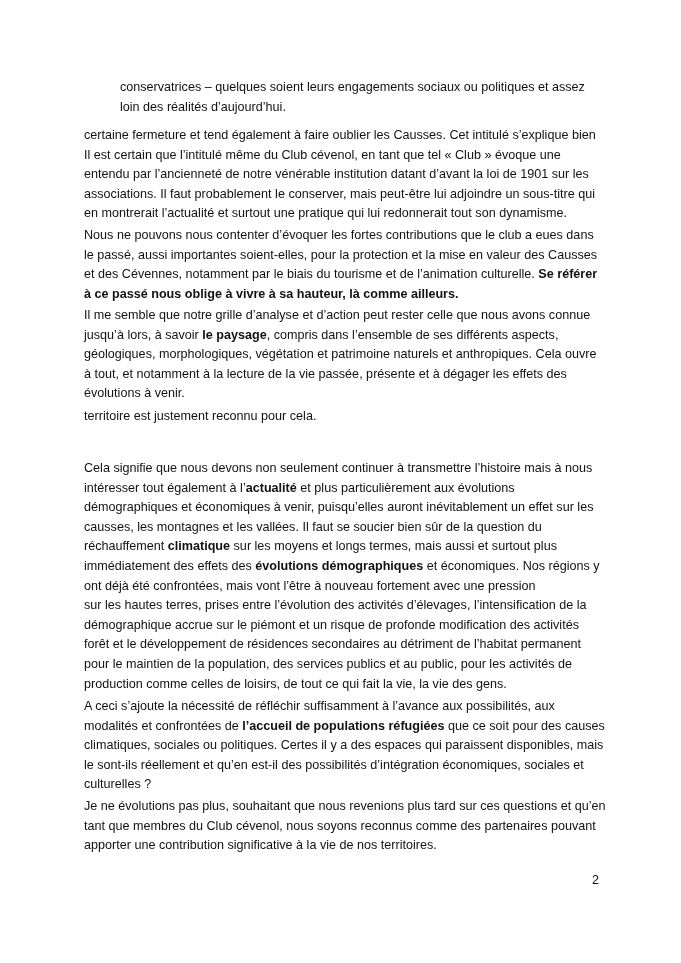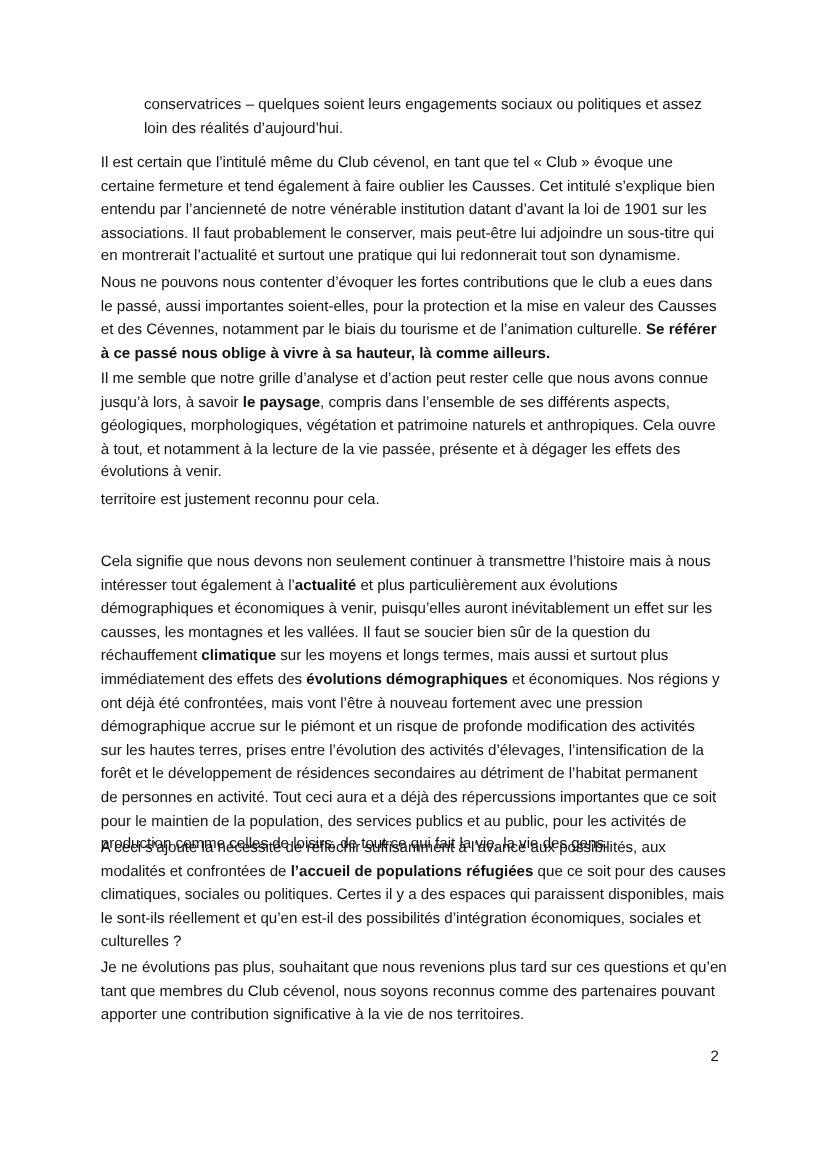--- a/index.html
+++ b/index.html
@@ -18,22 +18,22 @@
   </style>
 </head>
 <body>
 
 <div class="page">
   <div class="para indent" style="top:78px;">
       <span class="line"><span>conservatrices – quelques soient leurs engagements  sociaux ou politiques et assez</span></span>
       <span class="line"><span>loin des réalités d’aujourd’hui.</span></span>
     </div>
   <div class="para" style="top:126px;">
+      <span class="line"><span>certaine fermeture et tend également à faire oublier les Causses. Cet intitulé s’explique bien</span></span>
       <span class="line"><span>Il est certain que l’intitulé même du Club cévenol, en tant que tel « Club » évoque une</span></span>
-      <span class="line"><span>certaine fermeture et tend également à faire oublier les Causses. Cet intitulé s’explique bien</span></span>
       <span class="line"><span>entendu par l’ancienneté de notre vénérable institution datant d’avant la loi de 1901 sur les</span></span>
       <span class="line"><span>associations. Il faut probablement le conserver, mais peut-être lui adjoindre un sous-titre qui</span></span>
       <span class="line"><span>en montrerait l’actualité et surtout une pratique qui lui redonnerait tout son dynamisme.</span></span>
     </div>
   <div class="para" style="top:226px;">
       <span class="line"><span>Nous ne pouvons nous contenter d’évoquer les fortes contributions que le club a eues dans</span></span>
       <span class="line"><span>le passé, aussi importantes soient-elles, pour la protection et la mise en valeur des Causses</span></span>
       <span class="line"><span>et des Cévennes, notamment par le biais du tourisme et de l’animation culturelle. </span><b>Se référer</b></span>
       <span class="line"><b>à ce passé nous oblige à vivre à sa hauteur, là comme ailleurs.</b></span>
     </div>
@@ -48,24 +48,23 @@
       <span class="line"><span>territoire est justement reconnu pour cela.</span></span>
     </div>
   <div class="para" style="top:459px;">
       <span class="line"><span>Cela signifie que nous devons non seulement continuer à transmettre l’histoire mais à nous</span></span>
       <span class="line"><span>intéresser tout également à l’</span><b>actualité</b><span> et plus particulièrement aux évolutions</span></span>
       <span class="line"><span>démographiques et économiques à venir, puisqu’elles auront inévitablement un  effet sur les</span></span>
       <span class="line"><span>causses, les montagnes et les vallées. Il faut se soucier bien sûr de la question du</span></span>
       <span class="line"><span>réchauffement </span><b>climatique</b><span> sur les moyens et longs termes, mais aussi et surtout plus</span></span>
       <span class="line"><span>immédiatement des effets des </span><b>évolutions démographiques</b><span> et économiques. Nos régions y</span></span>
       <span class="line"><span>ont déjà été confrontées, mais vont l’être à nouveau fortement avec une pression</span></span>
+      <span class="line"><span>sur les hautes terres, prises entre l’évolution des activités d’élevages, l’intensification de la</span></span>
       <span class="line"><span>démographique accrue sur le piémont et un risque de profonde modification des activités</span></span>
-      <span class="line"><span>sur les hautes terres, prises entre l’évolution des activités d’élevages, l’intensification de la</span></span>
       <span class="line"><span>forêt et le développement de résidences secondaires au détriment de l’habitat permanent</span></span>
-      <span class="line"><span>de personnes en activité. Tout ceci aura et a déjà des répercussions importantes que ce soit</span></span>
       <span class="line"><span>pour le maintien de la population, des services publics et au public, pour les activités de</span></span>
       <span class="line"><span>production comme celles de loisirs, de tout ce qui fait la vie, la vie des gens.</span></span>
     </div>
   <div class="para" style="top:697px;">
       <span class="line"><span>A ceci s’ajoute la nécessité de réfléchir suffisamment à l’avance aux possibilités, aux</span></span>
       <span class="line"><span>modalités et confrontées de </span><b>l’accueil de populations réfugiées</b><span> que ce soit pour des causes</span></span>
       <span class="line"><span>climatiques, sociales ou politiques. Certes il y a des espaces qui paraissent disponibles, mais</span></span>
       <span class="line"><span>le sont-ils réellement et qu’en est-il des possibilités d’intégration économiques, sociales et</span></span>
       <span class="line"><span>culturelles ?</span></span>
     </div>

